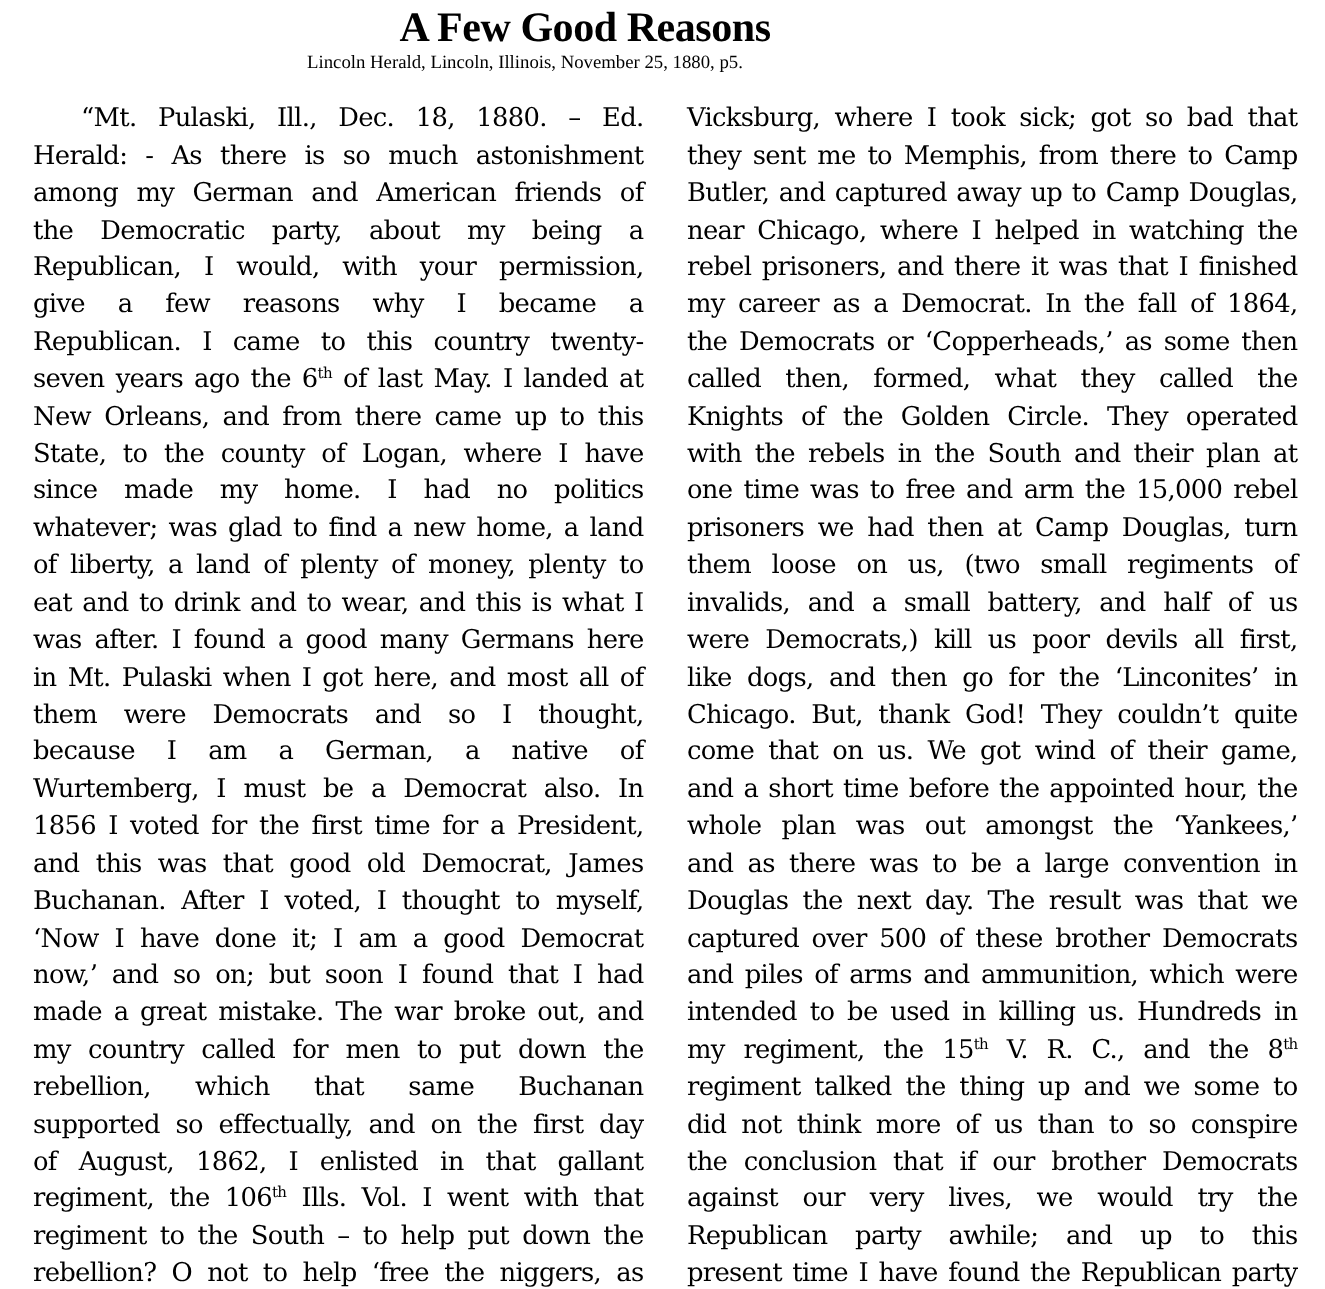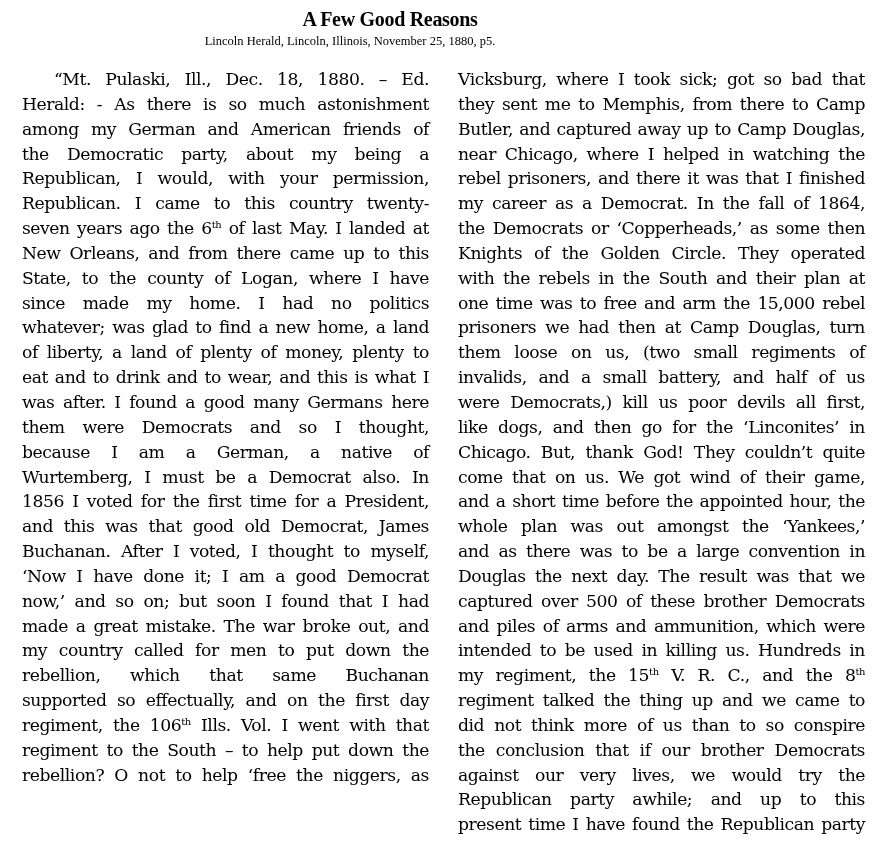--- a/index.html
+++ b/index.html
@@ -1,19 +1,19 @@
 <!DOCTYPE html>
 <html><head>
 <meta charset="utf-8">
 <style>
   html, body { margin: 0; padding: 0; background: #ffffff; }
   body { width: 883px; height: 859px; overflow: hidden; position: relative; color: #000; }
   .title {
     position: absolute; left: 0; width: 780px; top: 4px; text-align: center;
-    font-family: "Liberation Serif", serif; font-weight: bold; font-size: 20px; line-height: 30px;
+    font-family: "Liberation Serif", serif; font-weight: bold; font-size: 28px; line-height: 30px;
     letter-spacing: -0.3px;
   }
   .subtitle {
     position: absolute; left: 0; width: 700px; top: 33px; text-align: center;
     font-family: "Liberation Serif", serif; font-size: 12.5px; line-height: 16px;
   }
   .col {
     position: absolute; top: 67px;
     font-family: "DejaVu Serif", serif; font-size: 17.2px; line-height: 24.85px;
     letter-spacing: -0.45px;
@@ -32,70 +32,74 @@
 
 <div class="title">A Few Good Reasons</div>
 <div class="subtitle">Lincoln Herald, Lincoln, Illinois, November 25, 1880, p5.</div>
 
 <div class="col col-left">
     <span class="line indent">“Mt. Pulaski, Ill., Dec. 18, 1880. – Ed.</span>
     <span class="line">Herald: - As there is so much astonishment</span>
     <span class="line">among my German and American friends of</span>
     <span class="line">the Democratic party, about my being a</span>
     <span class="line">Republican, I would, with your permission,</span>
+    <span class="line">give a few reasons why I became a</span>
     <span class="line">Republican. I came to this country twenty-</span>
     <span class="line">seven years ago the 6<sup>th</sup> of last May. I landed at</span>
     <span class="line">New Orleans, and from there came up to this</span>
     <span class="line">State, to the county of Logan, where I have</span>
     <span class="line">since made my home. I had no politics</span>
     <span class="line">whatever; was glad to find a new home, a land</span>
     <span class="line">of liberty, a land of plenty of money, plenty to</span>
     <span class="line">eat and to drink and to wear, and this is what I</span>
     <span class="line">was after. I found a good many Germans here</span>
+    <span class="line">in Mt. Pulaski when I got here, and most all of</span>
     <span class="line">them were Democrats and so I thought,</span>
     <span class="line">because I am a German, a native of</span>
     <span class="line">Wurtemberg, I must be a Democrat also. In</span>
     <span class="line">1856 I voted for the first time for a President,</span>
     <span class="line">and this was that good old Democrat, James</span>
     <span class="line">Buchanan. After I voted, I thought to myself,</span>
     <span class="line">‘Now I have done it; I am a good Democrat</span>
     <span class="line">now,’ and so on; but soon I found that I had</span>
     <span class="line">made a great mistake. The war broke out, and</span>
     <span class="line">my country called for men to put down the</span>
     <span class="line">rebellion, which that same Buchanan</span>
     <span class="line">supported so effectually, and on the first day</span>
+    <span class="line">of August, 1862, I enlisted in that gallant</span>
     <span class="line">regiment, the 106<sup>th</sup> Ills. Vol. I went with that</span>
     <span class="line">regiment to the South – to help put down the</span>
     <span class="line">rebellion? O not to help ‘free the niggers, as</span>
   </div>
 <div class="col col-right">
     <span class="line">Vicksburg, where I took sick; got so bad that</span>
     <span class="line">they sent me to Memphis, from there to Camp</span>
     <span class="line">Butler, and captured away up to Camp Douglas,</span>
     <span class="line">near Chicago, where I helped in watching the</span>
     <span class="line">rebel prisoners, and there it was that I finished</span>
     <span class="line">my career as a Democrat. In the fall of 1864,</span>
     <span class="line">the Democrats or ‘Copperheads,’ as some then</span>
+    <span class="line">called then, formed, what they called the</span>
     <span class="line">Knights of the Golden Circle. They operated</span>
     <span class="line">with the rebels in the South and their plan at</span>
     <span class="line">one time was to free and arm the 15,000 rebel</span>
     <span class="line">prisoners we had then at Camp Douglas, turn</span>
     <span class="line">them loose on us, (two small regiments of</span>
     <span class="line">invalids, and a small battery, and half of us</span>
     <span class="line">were Democrats,) kill us poor devils all first,</span>
     <span class="line">like dogs, and then go for the ‘Linconites’ in</span>
     <span class="line">Chicago. But, thank God! They couldn’t quite</span>
     <span class="line">come that on us. We got wind of their game,</span>
     <span class="line">and a short time before the appointed hour, the</span>
     <span class="line">whole plan was out amongst the ‘Yankees,’</span>
     <span class="line">and as there was to be a large convention in</span>
     <span class="line">Douglas the next day. The result was that we</span>
     <span class="line">captured over 500 of these brother Democrats</span>
     <span class="line">and piles of arms and ammunition, which were</span>
     <span class="line">intended to be used in killing us. Hundreds in</span>
     <span class="line">my regiment, the 15<sup>th</sup> V. R. C., and the 8<sup>th</sup></span>
-    <span class="line">regiment talked the thing up and we came to</span>
+    <span class="line">regiment talked the thing up and we some to</span>
     <span class="line">did not think more of us than to so conspire</span>
     <span class="line">the conclusion that if our brother Democrats</span>
     <span class="line">against our very lives, we would try the</span>
     <span class="line">Republican party awhile; and up to this</span>
     <span class="line">present time I have found the Republican party</span>
   </div>
 
 </body></html>

